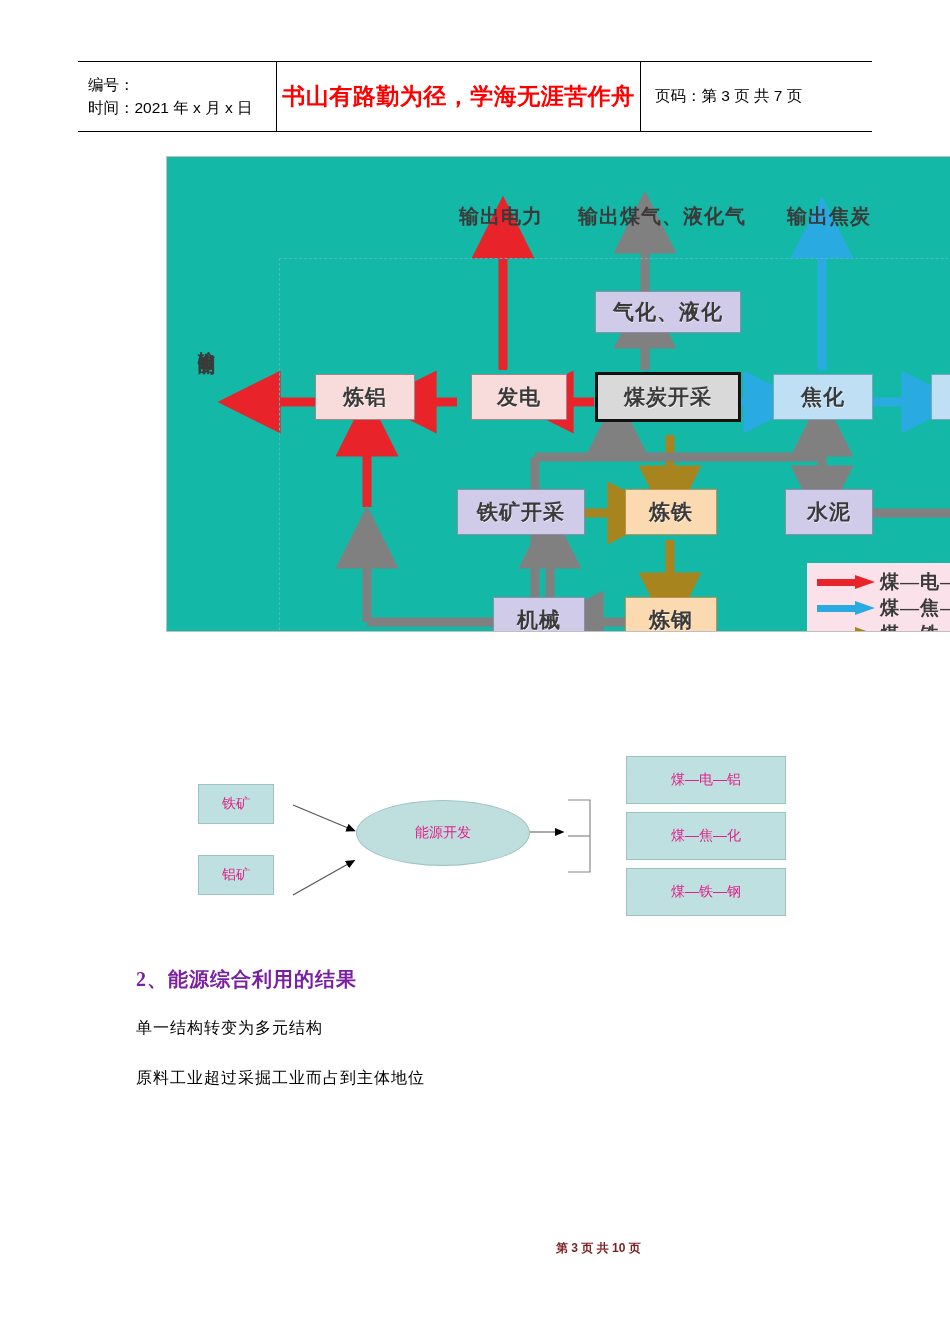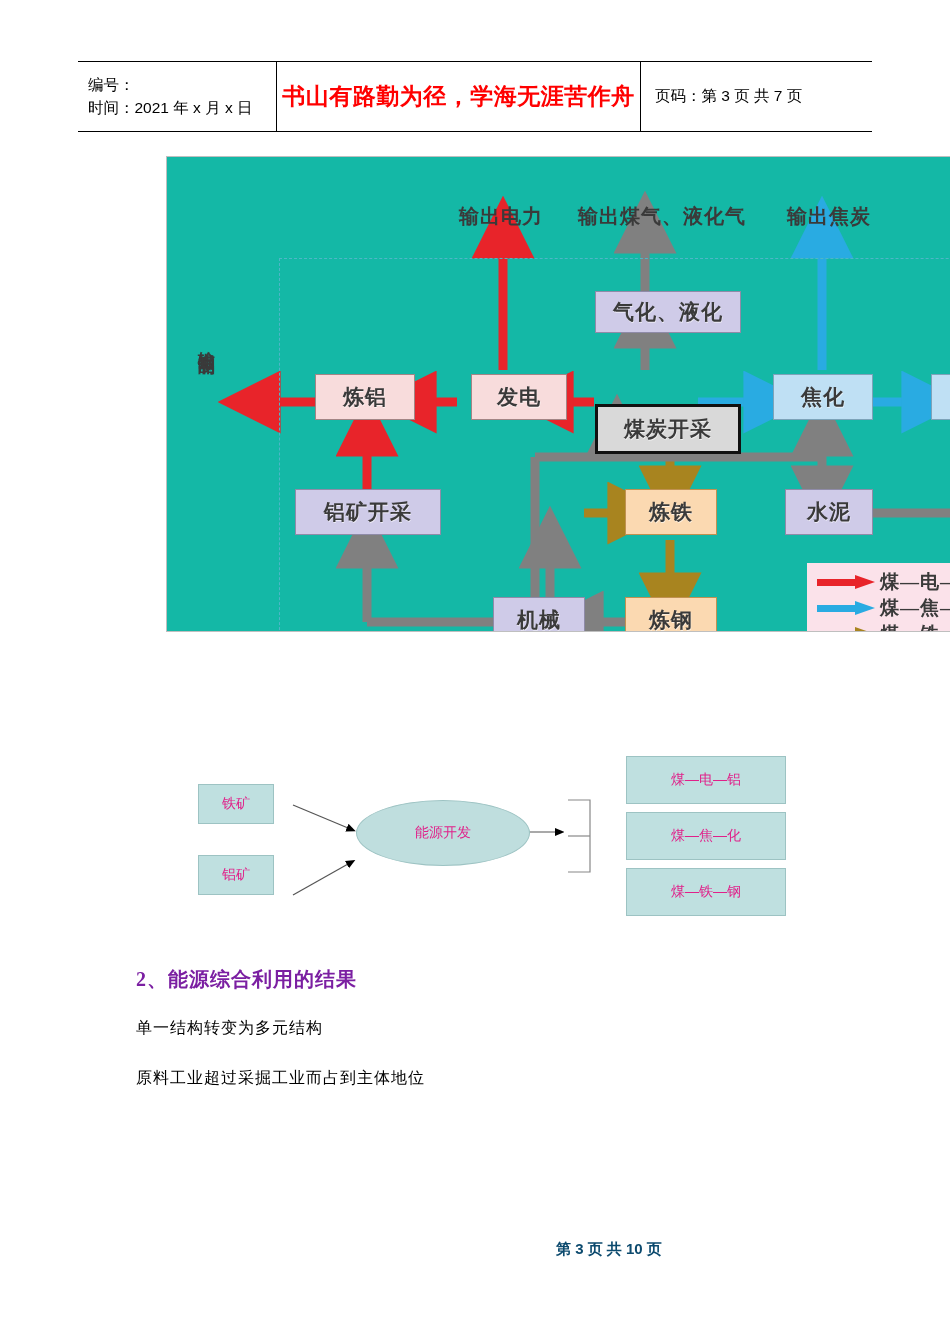--- a/index.html
+++ b/index.html
@@ -67,21 +67,21 @@
     font-weight: bold;
     color: #3a3a3a;
     letter-spacing: 1px;
     white-space: nowrap;
     text-shadow: 0.5px 0.5px 0 rgba(255,255,255,.6);
   }
   .nbox.pink   { background: #f8dcdc; border: 1.6px solid #a38585; }
   .nbox.purple { background: #cfcbe8; border: 1.6px solid #8f8ba8; }
   .nbox.blue   { background: #bfe0f4; border: 1.6px solid #7da3b9; }
   .nbox.orange { background: #fbd9b1; border: 1.6px solid #c09150; }
-  .nbox.gray   { background: #d9d9d9; border: 3.5px solid #111; margin-top: 32px; }
+  .nbox.gray   { background: #d9d9d9; border: 3.5px solid #111; }
 
   
   .dlabel {
     position: absolute;
     font-family: "Liberation Serif", "DejaVu Serif", serif;
     font-size: 20px;
     font-weight: bold;
     color: #3a3a3a;
     white-space: nowrap;
     letter-spacing: 1px;
@@ -163,22 +163,22 @@
     font-family: "Liberation Serif", "DejaVu Serif", serif;
     font-size: 16px;
     font-weight: normal;
     color: #000000;
     white-space: nowrap;
     letter-spacing: 1px;
   }
   .footer {
     position: absolute;
     left: 556px; top: 1240px;
-    font-size: 15px;
-    color: #0c4a6e;
+    font-size: 12px;
+    color: #7f1d1d;
     font-weight: bold;
     white-space: nowrap;
   }
 </style>
 </head>
 <body>
 
 <div class="header-table">
   <div class="hdr-cell c1">
     <div>
@@ -276,21 +276,21 @@
   <div class="dlabel" style="left:456px; top:528px;">输出钢材</div>
 
   <div class="nbox purple" style="left:428px; top:134px; width:146px; height:42px;">气化、液化</div>
 
   <div class="nbox pink" style="left:148px; top:217px; width:100px; height:46px;">炼铝</div>
   <div class="nbox pink" style="left:288px; top:217px; width:96px; height:46px;margin-left:16px;">发电</div>
   <div class="nbox gray" style="left:428px; top:215px; width:146px; height:50px;">煤炭开采</div>
   <div class="nbox blue" style="left:606px; top:217px; width:100px; height:46px;">焦化</div>
   <div class="nbox blue" style="left:764px; top:217px; width:100px; height:46px;">化工</div>
 
-  <div class="nbox purple" style="left:128px; top:332px; width:146px; height:46px;">铝矿开采</div>
+  <div class="nbox purple" style="left:290px; top:332px; width:128px; height:46px;">铁矿开采</div>
   <div class="nbox orange" style="left:458px; top:332px; width:92px; height:46px;">炼铁</div>
   <div class="nbox purple" style="left:618px; top:332px; width:88px; height:46px;">水泥</div>
 
   <div class="nbox purple" style="left:326px; top:440px; width:92px; height:46px;">机械</div>
   <div class="nbox orange" style="left:458px; top:440px; width:92px; height:46px;">炼钢</div>
 
   <div class="legend-box" style="left:640px; top:406px; width:168px; height:94px;">
     <div class="legend-row">
       <span class="legend-arrow">
         <span class="shaft" style="background:#E8242A;"></span>

